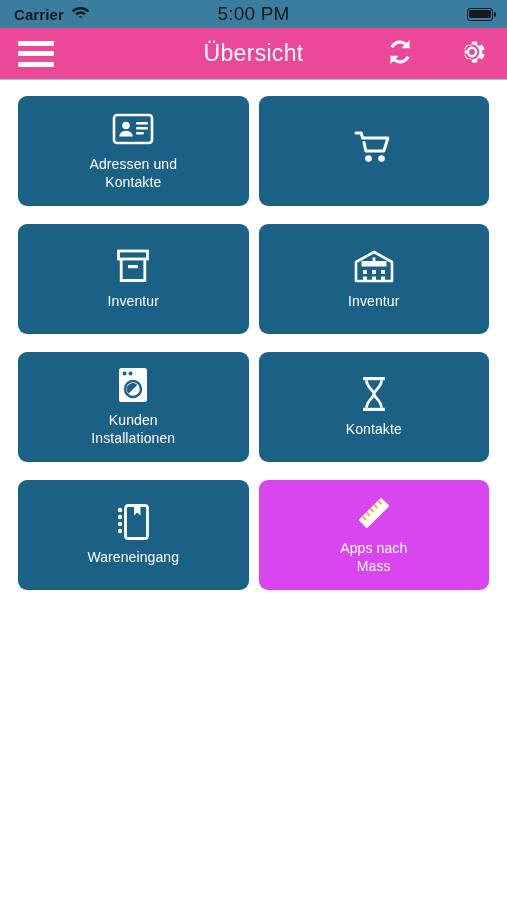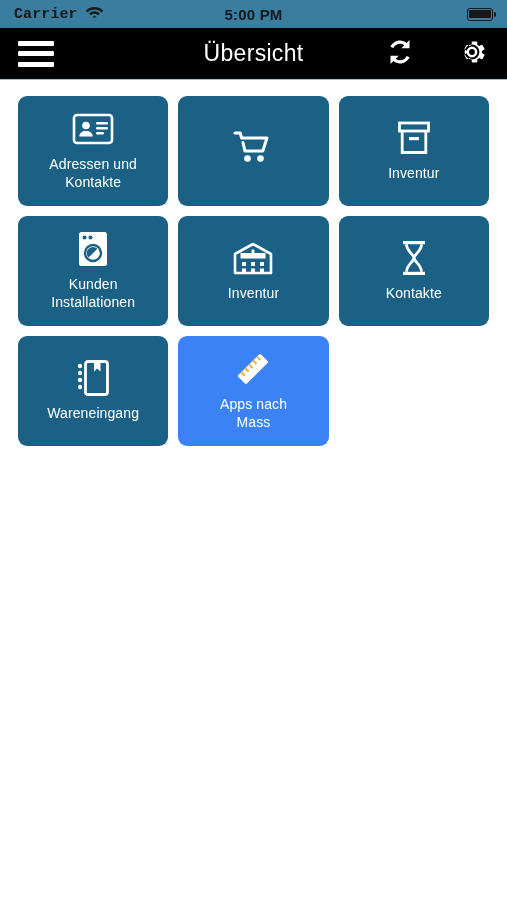--- a/index.html
+++ b/index.html
@@ -28,35 +28,34 @@
     display: flex;
     align-items: center;
     padding: 0 14px;
     flex: 0 0 auto;
     position: relative;
   }
   .status-left {
     display: flex;
     align-items: center;
     gap: 7px;
-    font-family: Liberation Mono, monospace;
   }
   .status-carrier {
     font-size: 15px;
     font-weight: bold;
     color: #15191c;
     letter-spacing: 0.1px;
   }
   .wifi-icon { display: block; }
   .status-time {
     position: absolute;
     left: 0; right: 0;
     text-align: center;
-    font-size: 15px;
-    font-weight: bold;
+    font-size: 19px;
+    font-weight: normal;
     color: #15191c;
     letter-spacing: 0.2px;
     pointer-events: none;
   }
   .status-right {
     margin-left: auto;
     display: flex;
     align-items: center;
     z-index: 2;
   }
@@ -80,21 +79,21 @@
   }
   .battery-fill {
     height: 100%;
     background: #15191c;
     border-radius: 1px;
   }
 
   
   .nav-bar {
     height: 52px;
-    background: #000000;
+    background: #ec4899;
     display: flex;
     align-items: center;
     padding: 0 18px;
     flex: 0 0 auto;
     position: relative;
     border-bottom: 1px solid #9ec4d6;
   }
   .nav-title {
     position: absolute;
     left: 0; right: 0;
@@ -133,38 +132,38 @@
     display: flex;
     align-items: center;
     gap: 38px;
     z-index: 2;
   }
 
   
   .grid {
     padding: 16px 18px 0 18px;
     display: grid;
-    grid-template-columns: repeat(3, 1fr);
-    gap: 10px 10px;
+    grid-template-columns: repeat(2, 1fr);
+    gap: 18px 10px;
     flex: 0 0 auto;
   }
   .tile {
     background: #1b6186;
     border-radius: 9px;
     height: 110px;
     display: flex;
     flex-direction: column;
     align-items: center;
     justify-content: center;
     cursor: pointer;
     border: none;
     padding: 6px 6px 8px 6px;
     font-family: "Liberation Sans", sans-serif;
   }
-  .tile.accent { background: #3b82f6; }
+  .tile.accent { background: #d946ef; }
   .tile-icon {
     height: 42px;
     display: flex;
     align-items: center;
     justify-content: center;
     margin-bottom: 6px;
   }
   .tile-label {
     color: #ffffff;
     font-size: 14px;
@@ -262,52 +261,52 @@
           <rect x="2.5" y="3" width="29" height="8" fill="none" stroke="#ffffff" stroke-width="2.8"></rect>
           <path d="M5.2 11v21.5h23.6V11" fill="none" stroke="#ffffff" stroke-width="2.8"></path>
           <rect x="12" y="17" width="10" height="3.2" fill="#ffffff"></rect>
         </svg>
       </span>
       <span class="tile-label">Inventur</span>
     </button>
 
     <button class="tile">
       <span class="tile-icon">
-        <svg width="32" height="38" viewBox="0 0 32 38">
-          <rect x="2" y="2" width="28" height="34" rx="2.6" fill="#ffffff"></rect>
-          <circle cx="7.5" cy="7.5" r="2.0" fill="#1b6186"></circle>
-          <circle cx="13.5" cy="7.5" r="2.0" fill="#1b6186"></circle>
-          <circle cx="16" cy="23" r="9.2" fill="#1b6186"></circle>
-          <circle cx="16" cy="23" r="6.8" fill="#ffffff"></circle>
-          <path d="M11.6 27.6a6.2 6.2 0 018.8-8.8z" fill="#1b6186"></path>
-        </svg>
-      </span>
-      <span class="tile-label">Kunden
-Installationen</span>
-    </button>
-
-    <button class="tile">
-      <span class="tile-icon">
         <svg width="40" height="34" viewBox="0 0 40 34">
           <path d="M2 13L20 3l18 10v19H2z" fill="none" stroke="#ffffff" stroke-width="2.6" stroke-linejoin="round"></path>
           <rect x="7.5" y="12" width="25" height="5.5" fill="#ffffff"></rect>
           <rect x="18.6" y="8.5" width="2.8" height="4" fill="#ffffff"></rect>
           <rect x="9" y="21" width="4" height="4" fill="#ffffff"></rect>
           <rect x="18" y="21" width="4" height="4" fill="#ffffff"></rect>
           <rect x="27" y="21" width="4" height="4" fill="#ffffff"></rect>
           <rect x="9" y="27.5" width="4" height="4" fill="#ffffff"></rect>
           <rect x="18" y="27.5" width="4" height="4" fill="#ffffff"></rect>
           <rect x="27" y="27.5" width="4" height="4" fill="#ffffff"></rect>
         </svg>
       </span>
       <span class="tile-label">Inventur</span>
     </button>
 
     <button class="tile">
       <span class="tile-icon">
+        <svg width="32" height="38" viewBox="0 0 32 38">
+          <rect x="2" y="2" width="28" height="34" rx="2.6" fill="#ffffff"></rect>
+          <circle cx="7.5" cy="7.5" r="2.0" fill="#1b6186"></circle>
+          <circle cx="13.5" cy="7.5" r="2.0" fill="#1b6186"></circle>
+          <circle cx="16" cy="23" r="9.2" fill="#1b6186"></circle>
+          <circle cx="16" cy="23" r="6.8" fill="#ffffff"></circle>
+          <path d="M11.6 27.6a6.2 6.2 0 018.8-8.8z" fill="#1b6186"></path>
+        </svg>
+      </span>
+      <span class="tile-label">Kunden
+Installationen</span>
+    </button>
+
+    <button class="tile">
+      <span class="tile-icon">
         <svg width="28" height="38" viewBox="0 0 28 38">
           <rect x="3" y="2" width="22" height="3.2" fill="#ffffff"></rect>
           <rect x="3" y="32.8" width="22" height="3.2" fill="#ffffff"></rect>
           <path d="M6.5 5.2c0 7 7.5 10.5 7.5 13.8 0 3.3-7.5 6.8-7.5 13.8" fill="none" stroke="#ffffff" stroke-width="2.8"></path>
           <path d="M21.5 5.2c0 7-7.5 10.5-7.5 13.8 0 3.3 7.5 6.8 7.5 13.8" fill="none" stroke="#ffffff" stroke-width="2.8"></path>
         </svg>
       </span>
       <span class="tile-label">Kontakte</span>
     </button>
 

